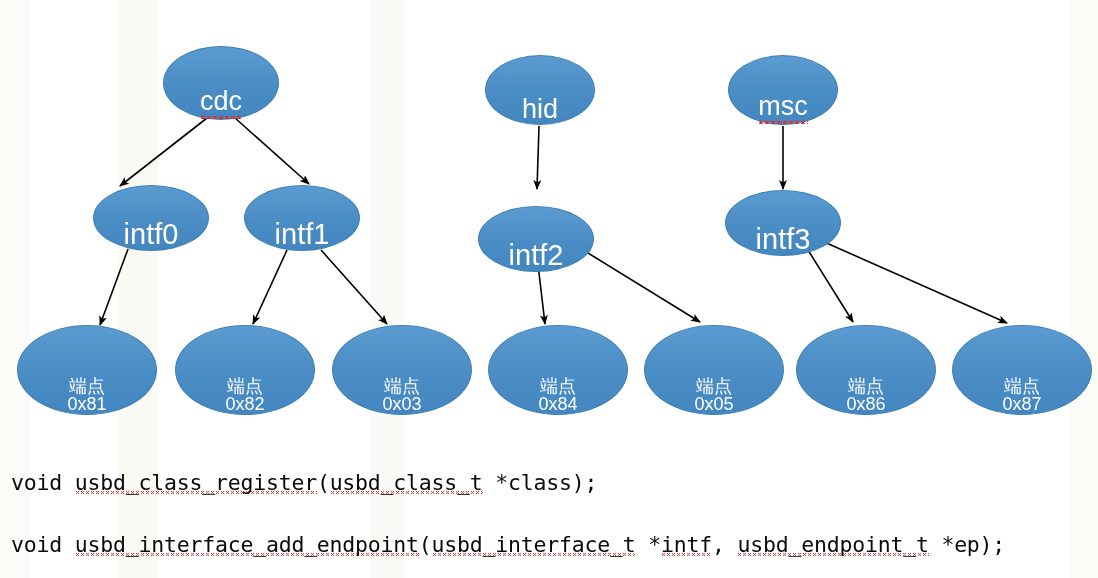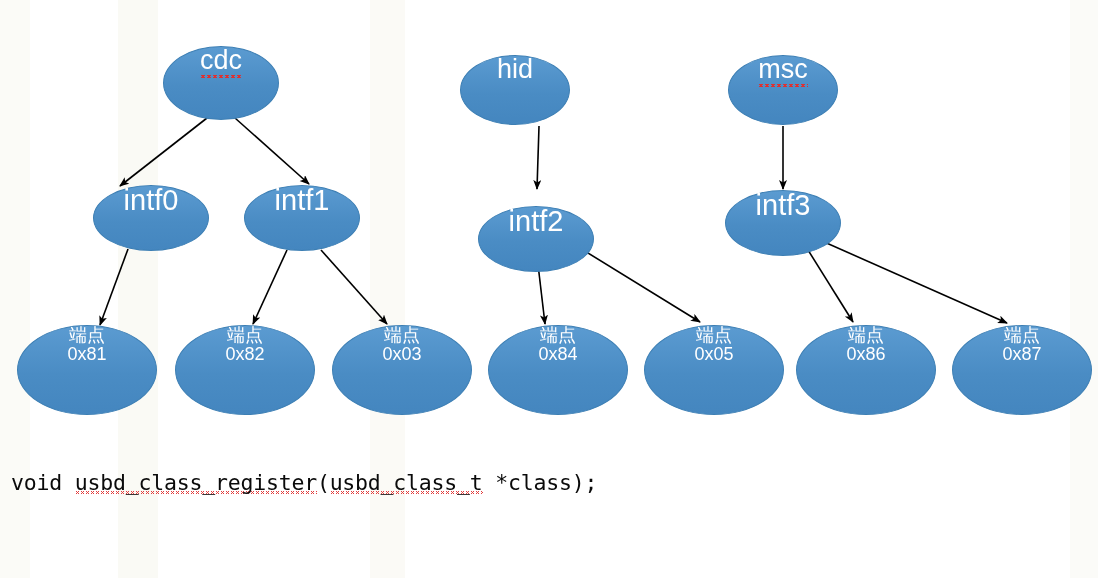--- a/index.html
+++ b/index.html
@@ -47,21 +47,21 @@
   .node {
     position: absolute;
     box-sizing: border-box;
     border-radius: 50%;
     background: linear-gradient(180deg, #5b9bd1 0%, #4a8cc4 55%, #4486bf 100%);
     border: 1px solid #3d7fb4;
     color: #ffffff;
     display: flex;
     flex-direction: column;
     align-items: center;
-    justify-content: flex-start;
+    justify-content: flex-end;
     line-height: 1.03;
     text-align: center;
     white-space: nowrap;
     user-select: none;
   }
 
   .node .lbl {
     display: block;
   }
 
@@ -141,21 +141,21 @@
           <line x1="575" y1="245" x2="700" y2="322" marker-end="url(#ah)"></line>
           <line x1="808" y1="250" x2="853" y2="322" marker-end="url(#ah)"></line>
           <line x1="822" y1="241" x2="1007" y2="323" marker-end="url(#ah)"></line>
         </g>
     </svg>
 
     <div id="node-layer">
         <div class="node n-class" style="left: 163px; top: 46px; width: 116px; height: 74px;">
           <span class="lbl sq">cdc</span>
         </div>
-        <div class="node n-class" style="left: 460px; top: 55px; width: 110px; height: 70px;">
+        <div class="node n-class" style="left: 485px; top: 55px; width: 110px; height: 70px;">
           <span class="lbl">hid</span>
         </div>
         <div class="node n-class" style="left: 728px; top: 55px; width: 110px; height: 70px;">
           <span class="lbl sq">msc</span>
         </div>
         <div class="node n-intf" style="left: 93px; top: 185px; width: 116px; height: 66px;">
           <span class="lbl">intf0</span>
         </div>
         <div class="node n-intf" style="left: 244px; top: 185px; width: 116px; height: 66px;">
           <span class="lbl">intf1</span>
@@ -192,15 +192,16 @@
         </div>
         <div class="node n-ep" style="left: 952px; top: 325px; width: 140px; height: 90px;">
           <span class="lbl">端点</span>
           <span class="lbl">0x87</span>
         </div>
       </div>
   </div>
 
   <div id="code">
     <div class="code-line l0"><span>void </span><span class="ident">usbd_class_register</span><span>(</span><span class="ident">usbd_class_t</span><span> *class);</span></div>
+    <div class="code-line l2"><span>void </span><span class="ident">usbd_interface_add_endpoint</span><span>(</span><span class="ident">usbd_interface_t</span><span> *</span><span class="ident">intf</span><span>, </span><span class="ident">usbd_endpoint_t</span><span> *ep);</span></div>
   </div>
 
 </div>
 
 </body></html>

